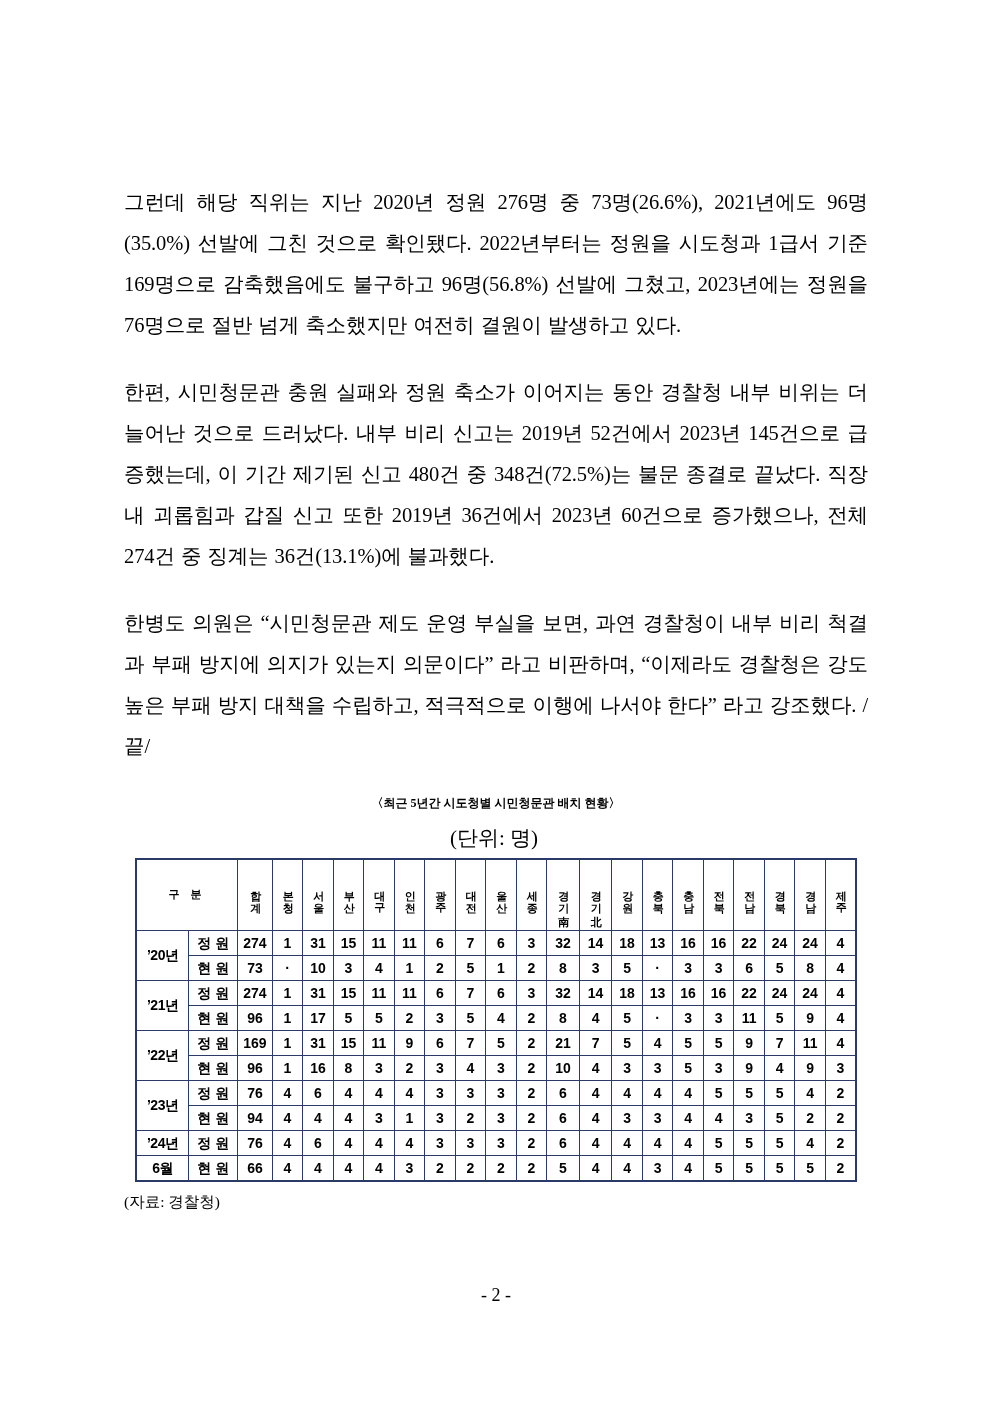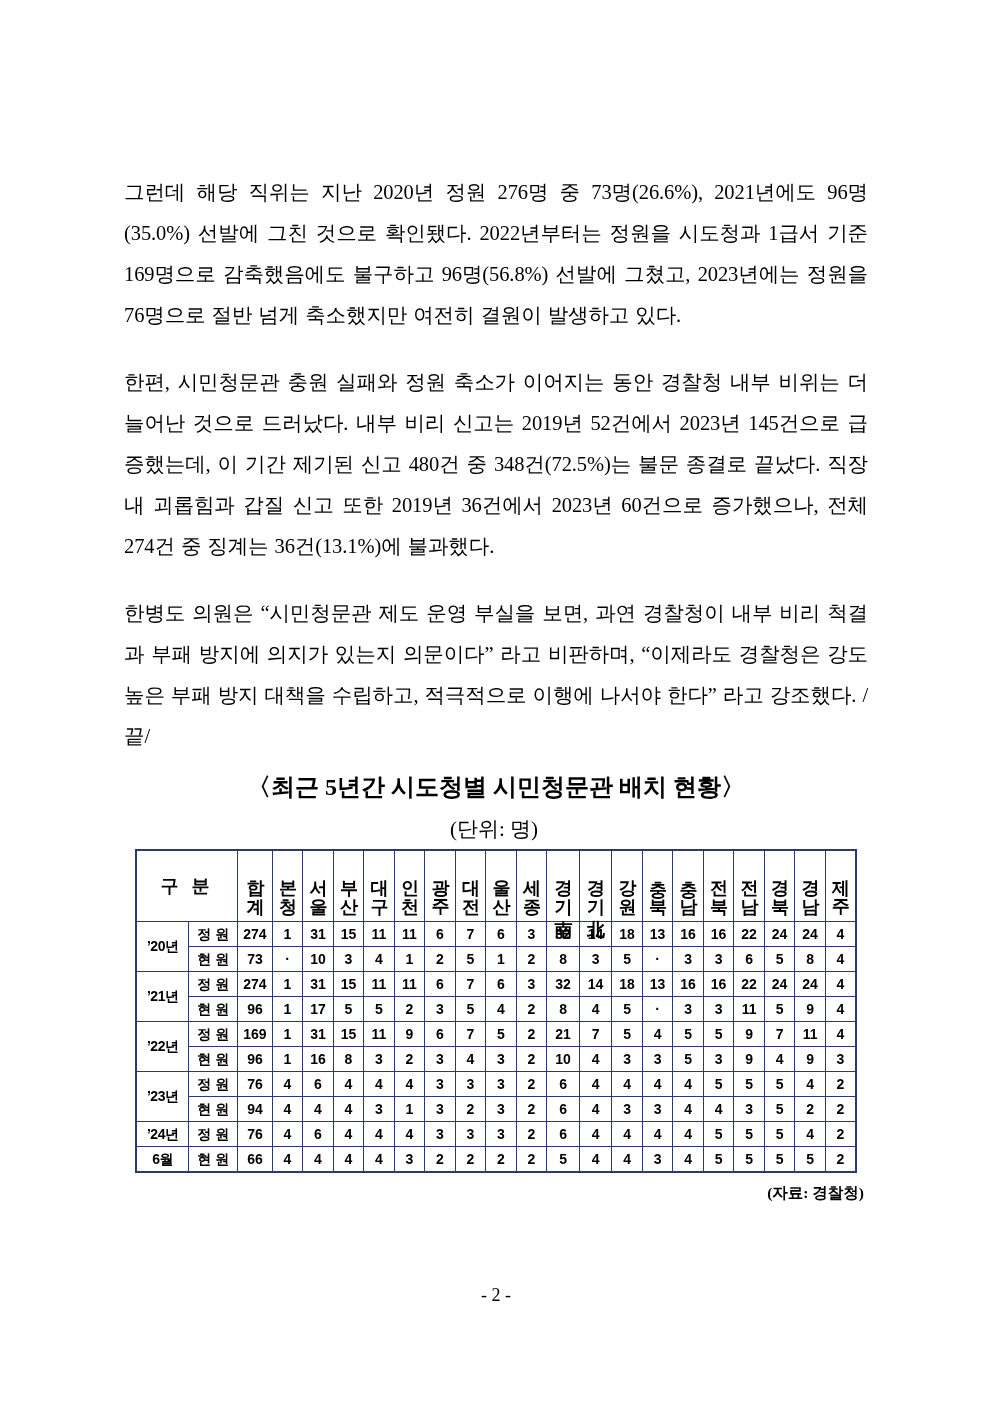--- a/index.html
+++ b/index.html
@@ -19,56 +19,54 @@
     position: absolute;
     left: 0; top: 0;
     width: 992px;
     height: 1403px;
     padding: 0;
     box-sizing: border-box;
   }
   .content {
     position: absolute;
     left: 124px;
-    top: 172px;
+    top: 182px;
     width: 744px;
   }
   p.para {
     margin: 0 0 26px 0;
     font-size: 20.5px;
     line-height: 41px;
     text-align: justify;
     text-justify: inter-ideograph;
     letter-spacing: -0.1px;
     word-spacing: 1px;
   }
   p.para:last-of-type { margin-bottom: 0; }
   .attach-label {
     margin: 22px 0 0 0;
     font-size: 20.5px;
     font-weight: bold;
     line-height: 40px;
   }
   .table-title {
     text-align: center;
-    font-size: 24px;
+    font-size: 12px;
     font-weight: bold;
-    margin: 14px 0 0 0;
+    margin: 28px 0 0 0;
     letter-spacing: 0px;
   }
   .unit-note {
     text-align: center;
     font-size: 21px;
     margin: 12px 4px 6px 0;
   }
   .source-note {
-    text-align: right;
     font-size: 15.5px;
     margin: 10px 4px 0 0;
-    font-weight: bold;
   }
   table.data {
     border-collapse: collapse;
     margin: 0 auto;
     table-layout: fixed;
     width: 722px;
     border: 2px solid #2b3a67;
   }
   table.data th, table.data td {
     border: 1px solid #2b3a67;
@@ -76,21 +74,21 @@
     vertical-align: middle;
     font-size: 14px;
     font-family: "Liberation Sans", sans-serif;
     font-weight: bold;
     padding: 0;
     height: 24px;
     line-height: 1.05;
   }
   table.data thead th {
     height: 70px;
-    font-size: 18px;
+    font-size: 11px;
     margin-top: 41px;
   }
   th.vert {
     writing-mode: vertical-rl;
     text-orientation: upright;
     letter-spacing: 1px;
     white-space: nowrap;
     padding: 2px 0;
   }
   th.gubun {

